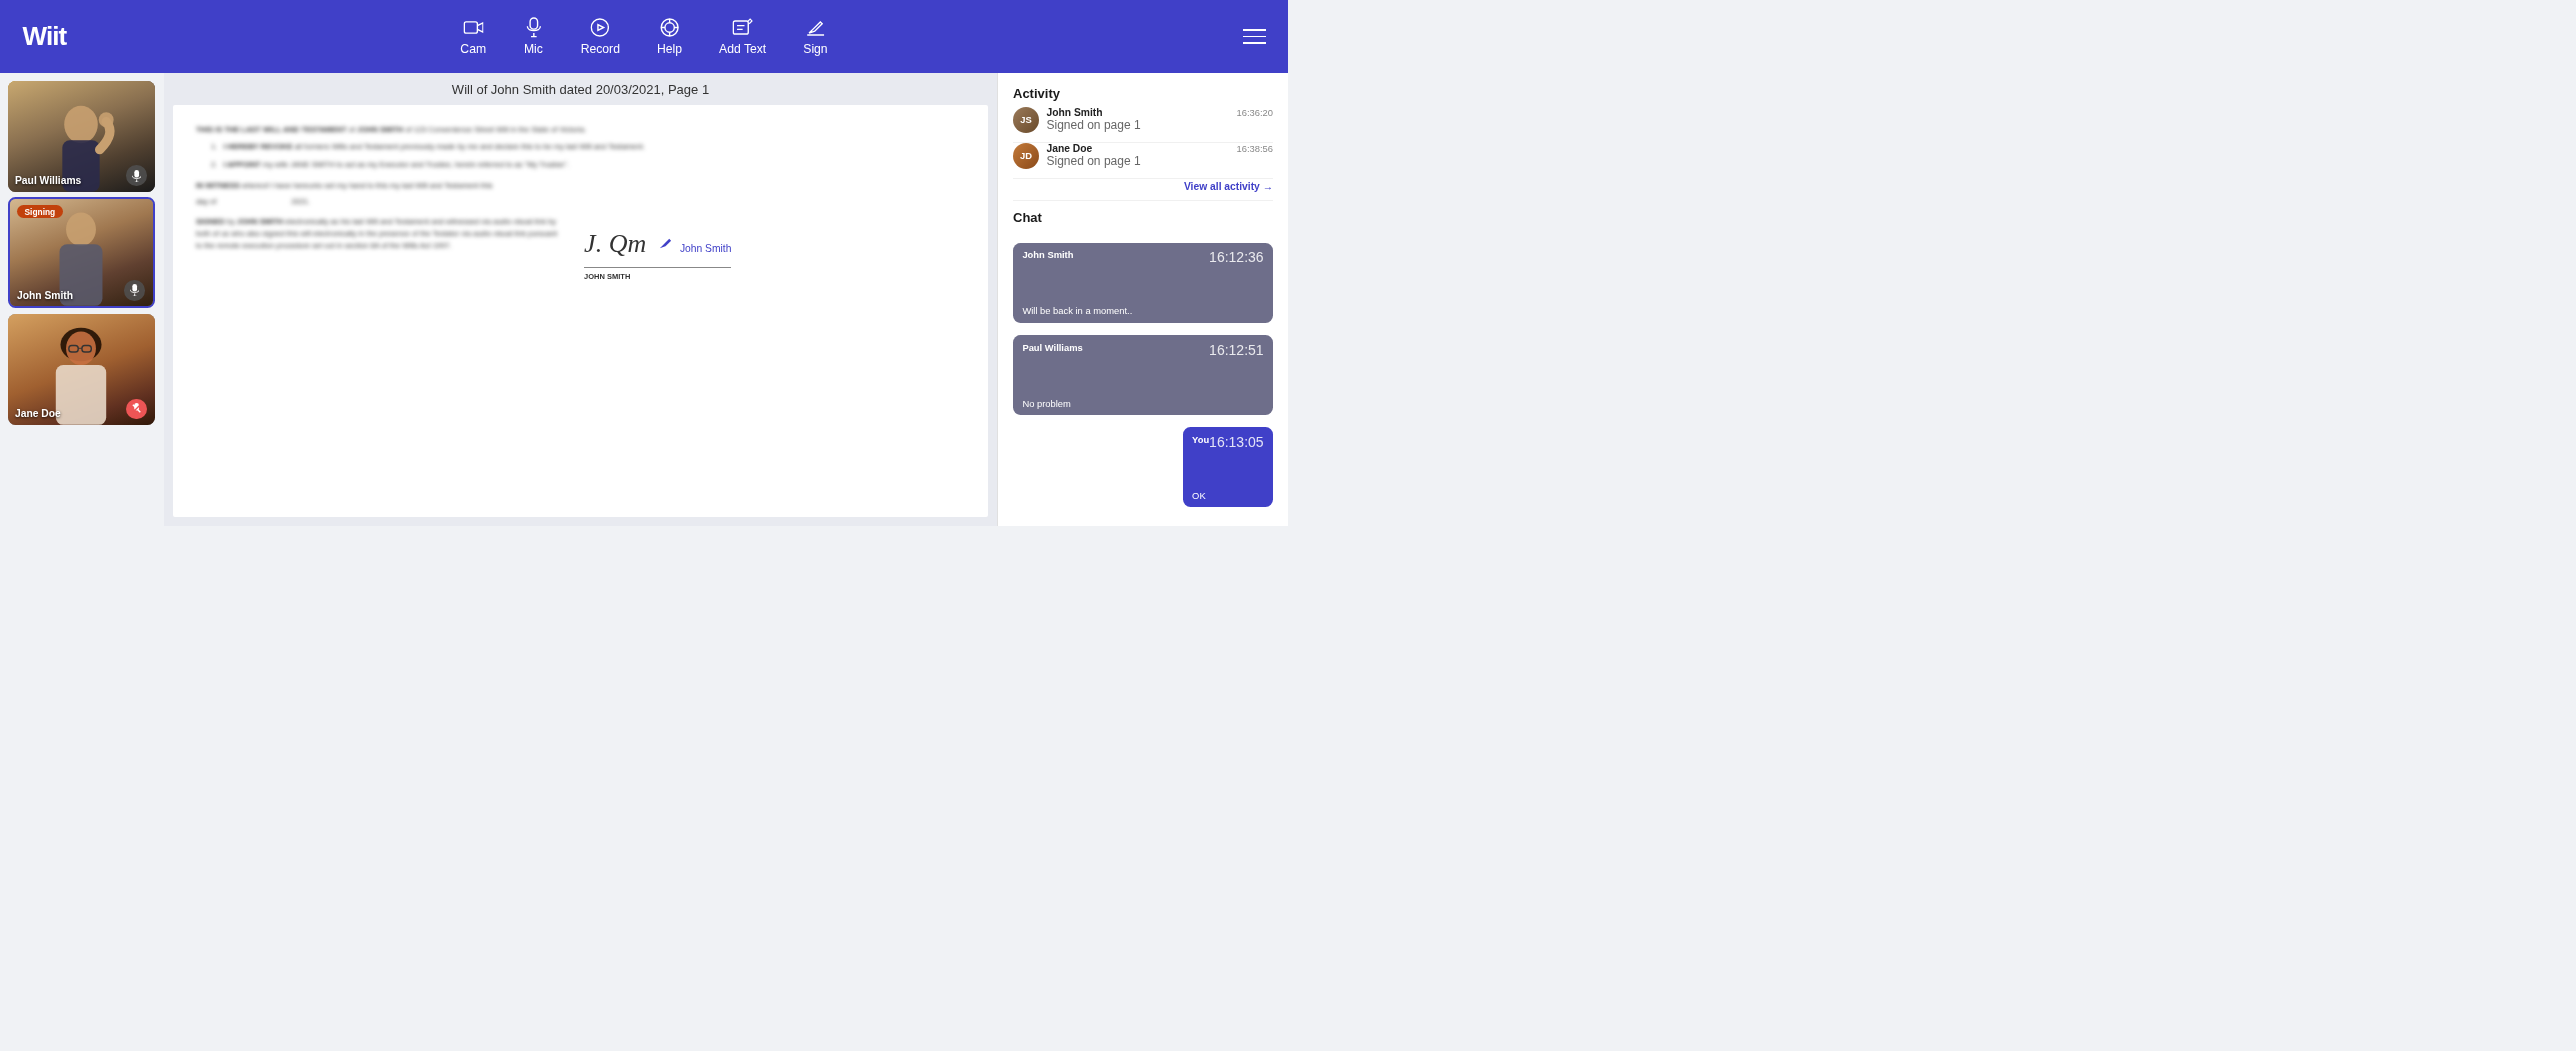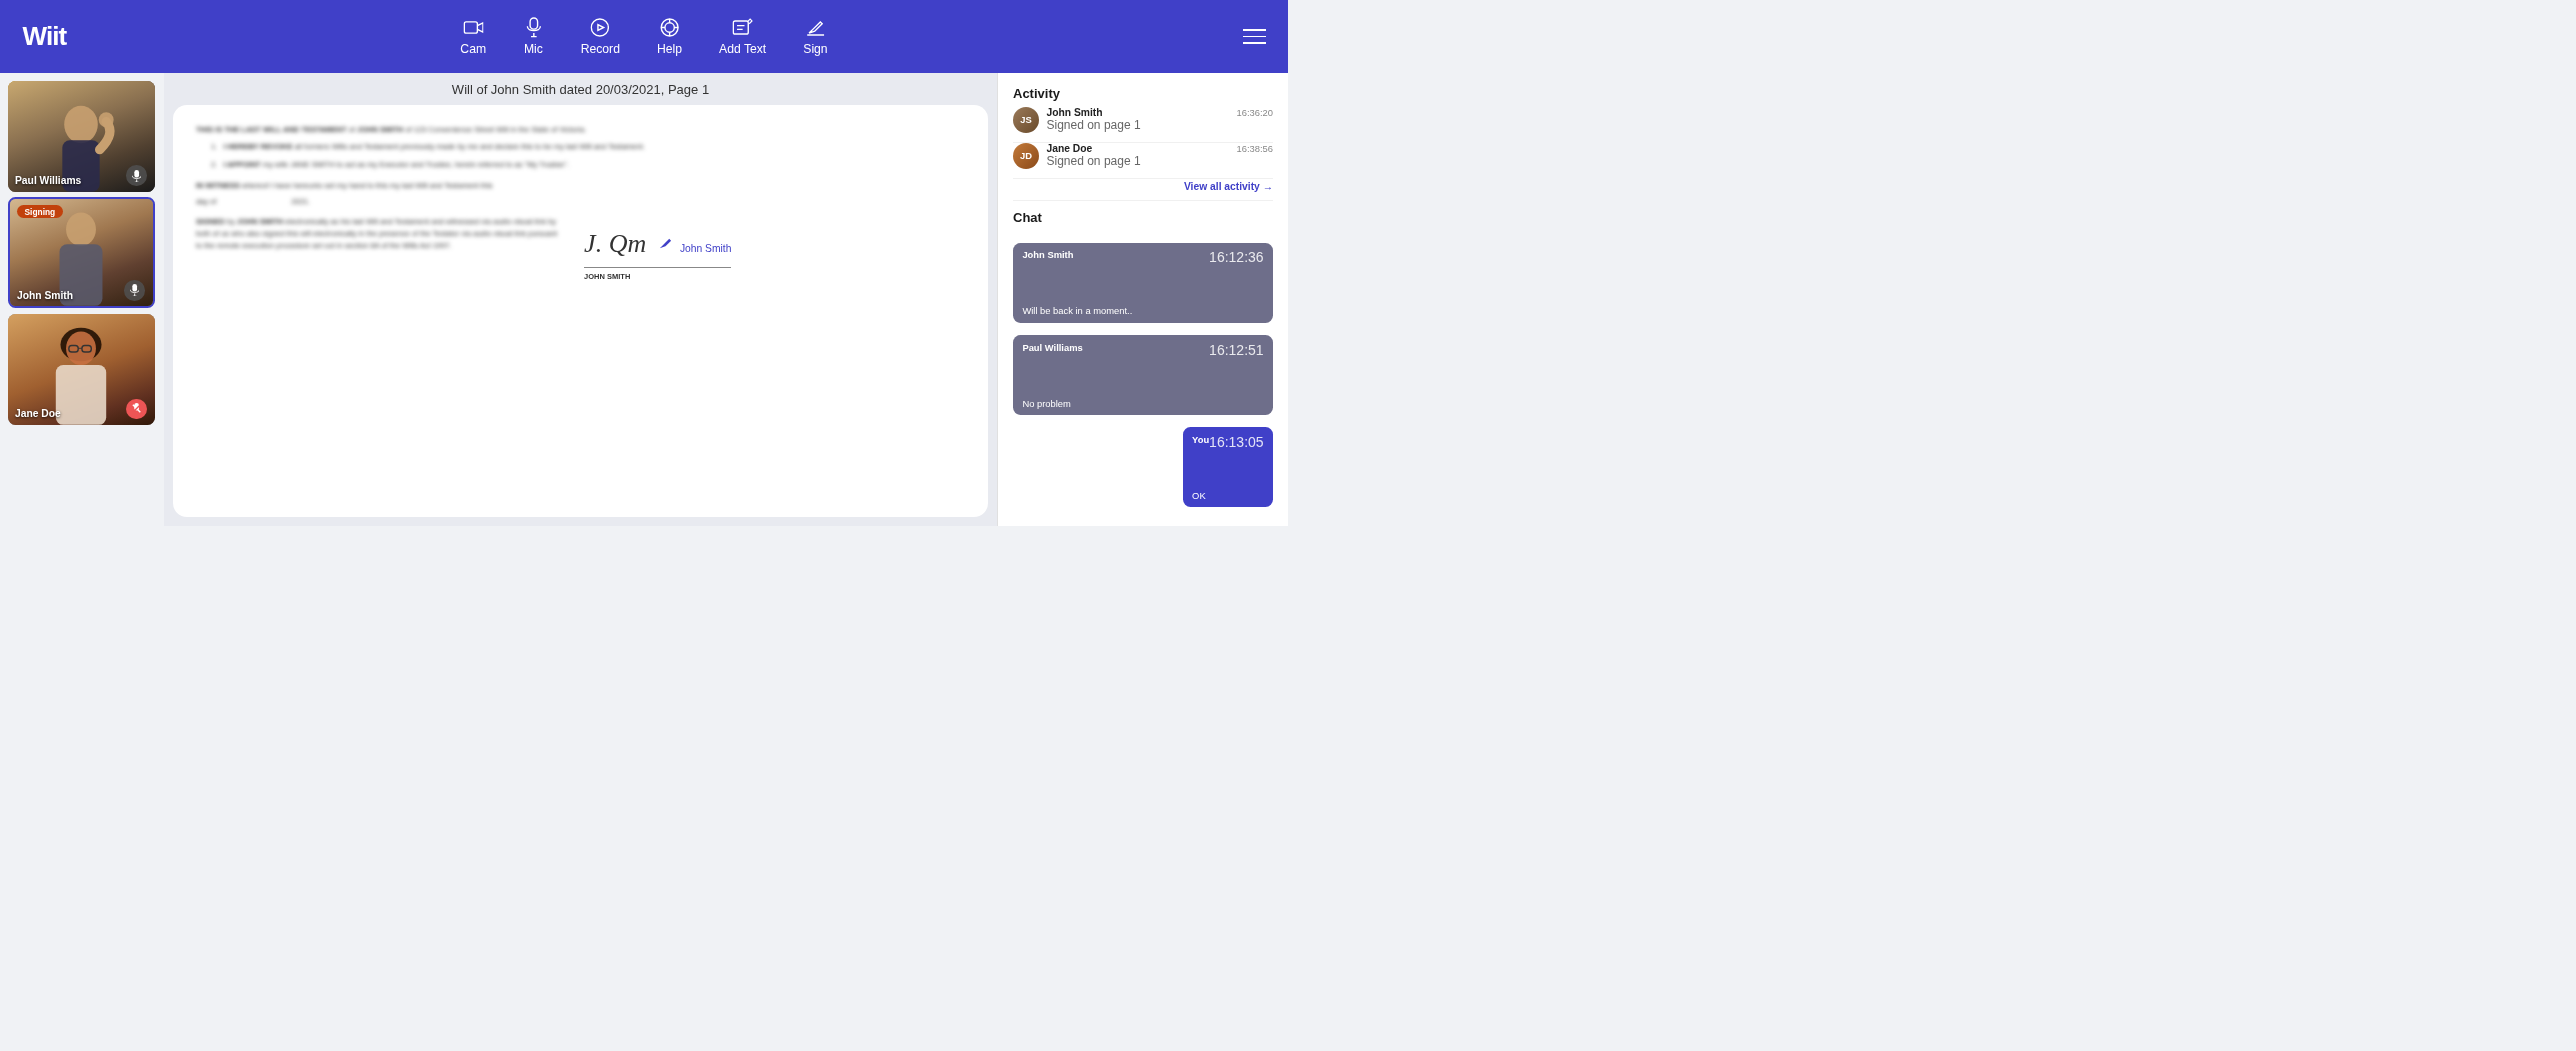--- a/index.html
+++ b/index.html
@@ -146,21 +146,21 @@
     .doc-title {
       font-size: 13px;
       color: #333;
       margin-bottom: 7.5px;
       font-weight: 400;
     }
     .doc-container {
       background: white;
       width: 100%;
       flex: 1;
-      border-radius: 14px;
+      border-radius: 2px;
       padding: 19px 22.5px;
       overflow: hidden;
       position: relative;
     }
     .doc-text {
       font-size: 7.5px;
       color: #333;
       line-height: 1.6;
     }
     .doc-text p { margin-bottom: 5.6px; }

